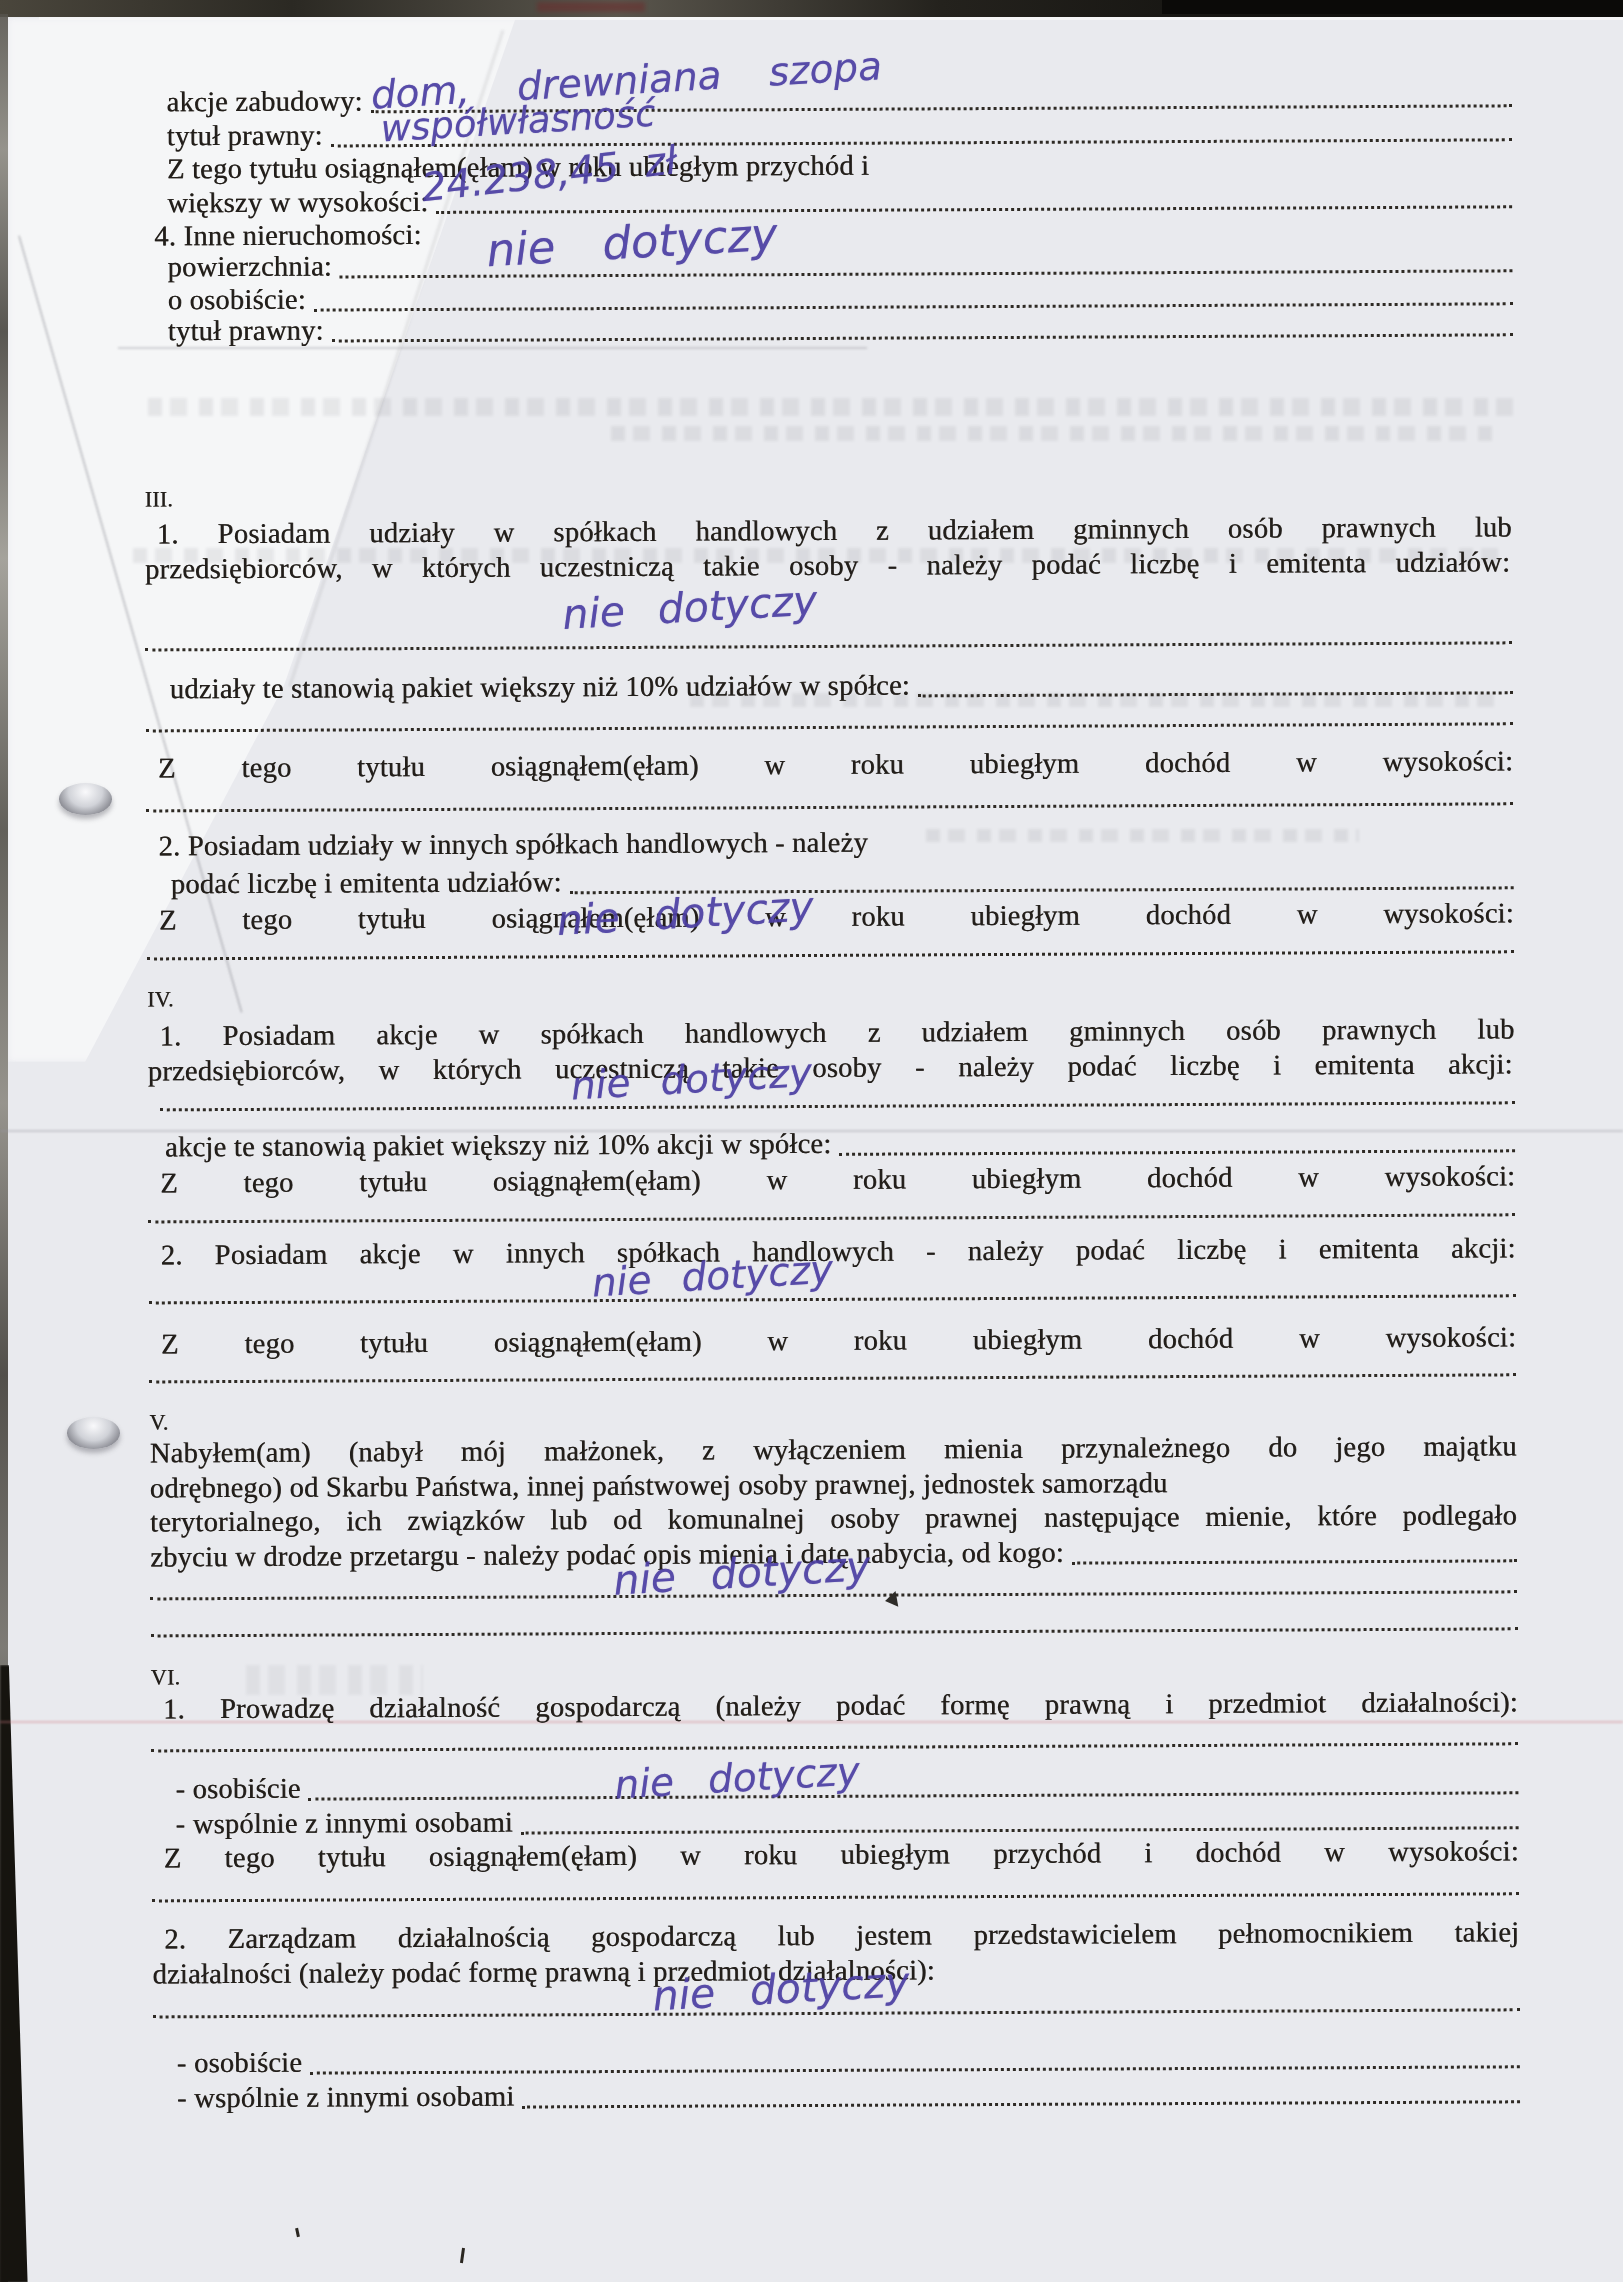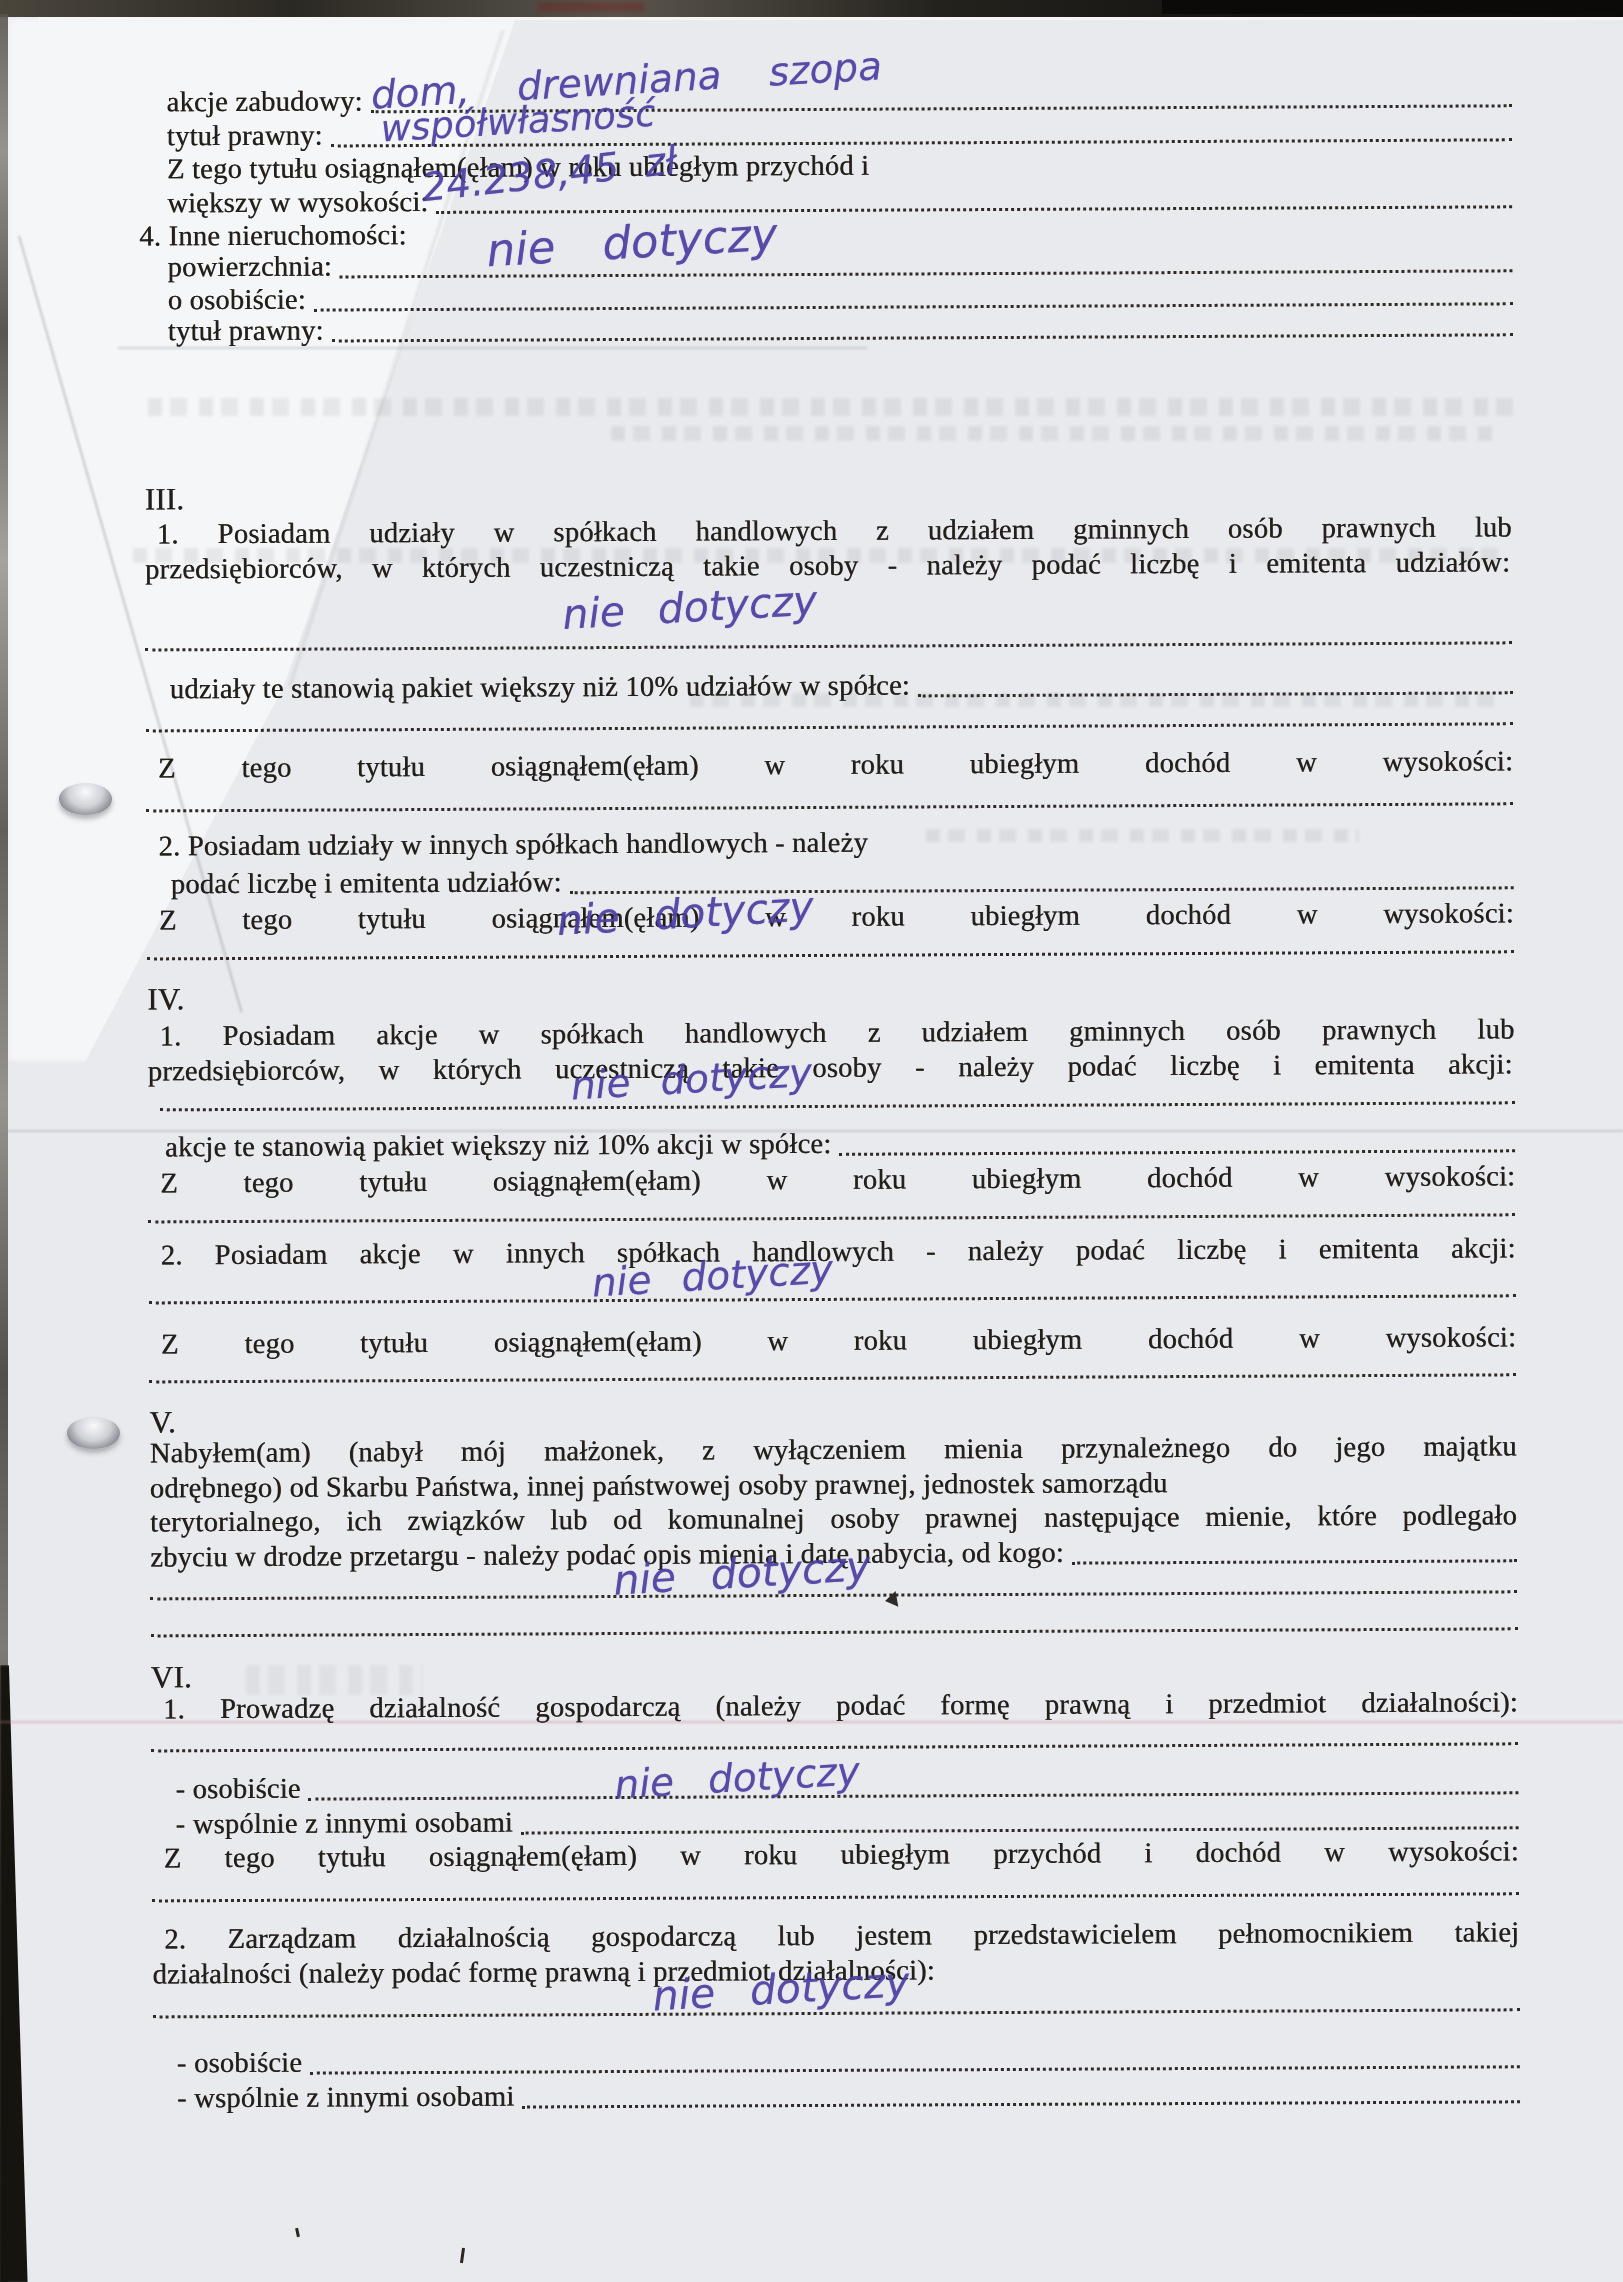--- a/index.html
+++ b/index.html
@@ -28,21 +28,21 @@
     box-shadow:0 3.9px 4.9px rgba(105,105,112,.45);}
   .bleed{position:absolute;opacity:.10;filter:blur(1.6px);
     background:repeating-linear-gradient(90deg,#5a5a62 0 13.8px,transparent 13.8px 21.7px,#6a6a72 21.7px 39px,transparent 39px 51px);}
   .arrow-mark{position:absolute;width:0;height:0;border-left:8.9px solid transparent;border-right:8.9px solid transparent;
     border-bottom:12.8px solid #191713;transform:rotate(-100deg);opacity:.9;}
   .speck{position:absolute;background:#2a2620;}
   
   .content{position:absolute;left:0;top:0;width:1623px;height:2282px;transform:rotate(-0.3deg);}
   .t{position:absolute;font-size:28.6px;line-height:32.5px;white-space:nowrap;
      text-shadow:0.5px 0 0.6px rgba(38,32,26,.8);letter-spacing:0.2px;}
-  .hd{font-size:31px;}
+  .hd{font-size:22px;}
   .just{position:absolute;font-size:28.6px;line-height:32.5px;text-align:justify;text-align-last:justify;
         text-shadow:0.5px 0 0.6px rgba(38,32,26,.8);letter-spacing:0.2px;}
   .row{position:absolute;display:flex;align-items:flex-end;}
   .row .lbl{white-space:nowrap;font-size:28.6px;line-height:32.5px;text-shadow:0.5px 0 0.6px rgba(38,32,26,.8);letter-spacing:0.2px;}
   .dots{flex:1 1 auto;height:0;border-bottom:3.3px dotted #2e2a24;margin:0 0 4.9px 7.9px;}
   .dotline{position:absolute;height:0;border-bottom:3.3px dotted #2e2a24;}
   
   .hw{position:absolute;font-family:"DejaVu Sans",sans-serif;font-style:italic;color:#4c3fa3;
       white-space:nowrap;transform:rotate(-3deg);opacity:.93;text-shadow:0 0 1px rgba(76,63,163,.55);z-index:5;}
 </style>
@@ -90,21 +90,21 @@
     <div class="hw" style="left:386px;top:98px;font-size:37px;">współwłasność</div>
 
     <div class="t" style="left:172px;top:150px;">Z tego tytułu osiągnąłem(ęłam) w roku ubiegłym przychód i</div>
 
     <div class="row" style="left:172px;top:184px;right:106px;">
       <span class="lbl">większy w wysokości:</span>
       <span class="dots"></span>
     </div>
     <div class="hw" style="left:426px;top:150px;font-size:39px;transform:rotate(-6deg);word-spacing:13.8px;">24.238,45 zł</div>
 
-    <div class="t" style="left:144px;top:217px;">4. Inne nieruchomości:</div>
+    <div class="t" style="left:159px;top:217px;">4. Inne nieruchomości:</div>
 
     <div class="row" style="left:172px;top:248px;right:106px;">
       <span class="lbl">powierzchnia:</span>
       <span class="dots"></span>
     </div>
     <div class="hw" style="left:491px;top:215px;font-size:45px;word-spacing:33px;">nie dotyczy</div>
 
     <div class="row" style="left:172px;top:281px;right:106px;">
       <span class="lbl">o osobiście:</span>
       <span class="dots"></span>

